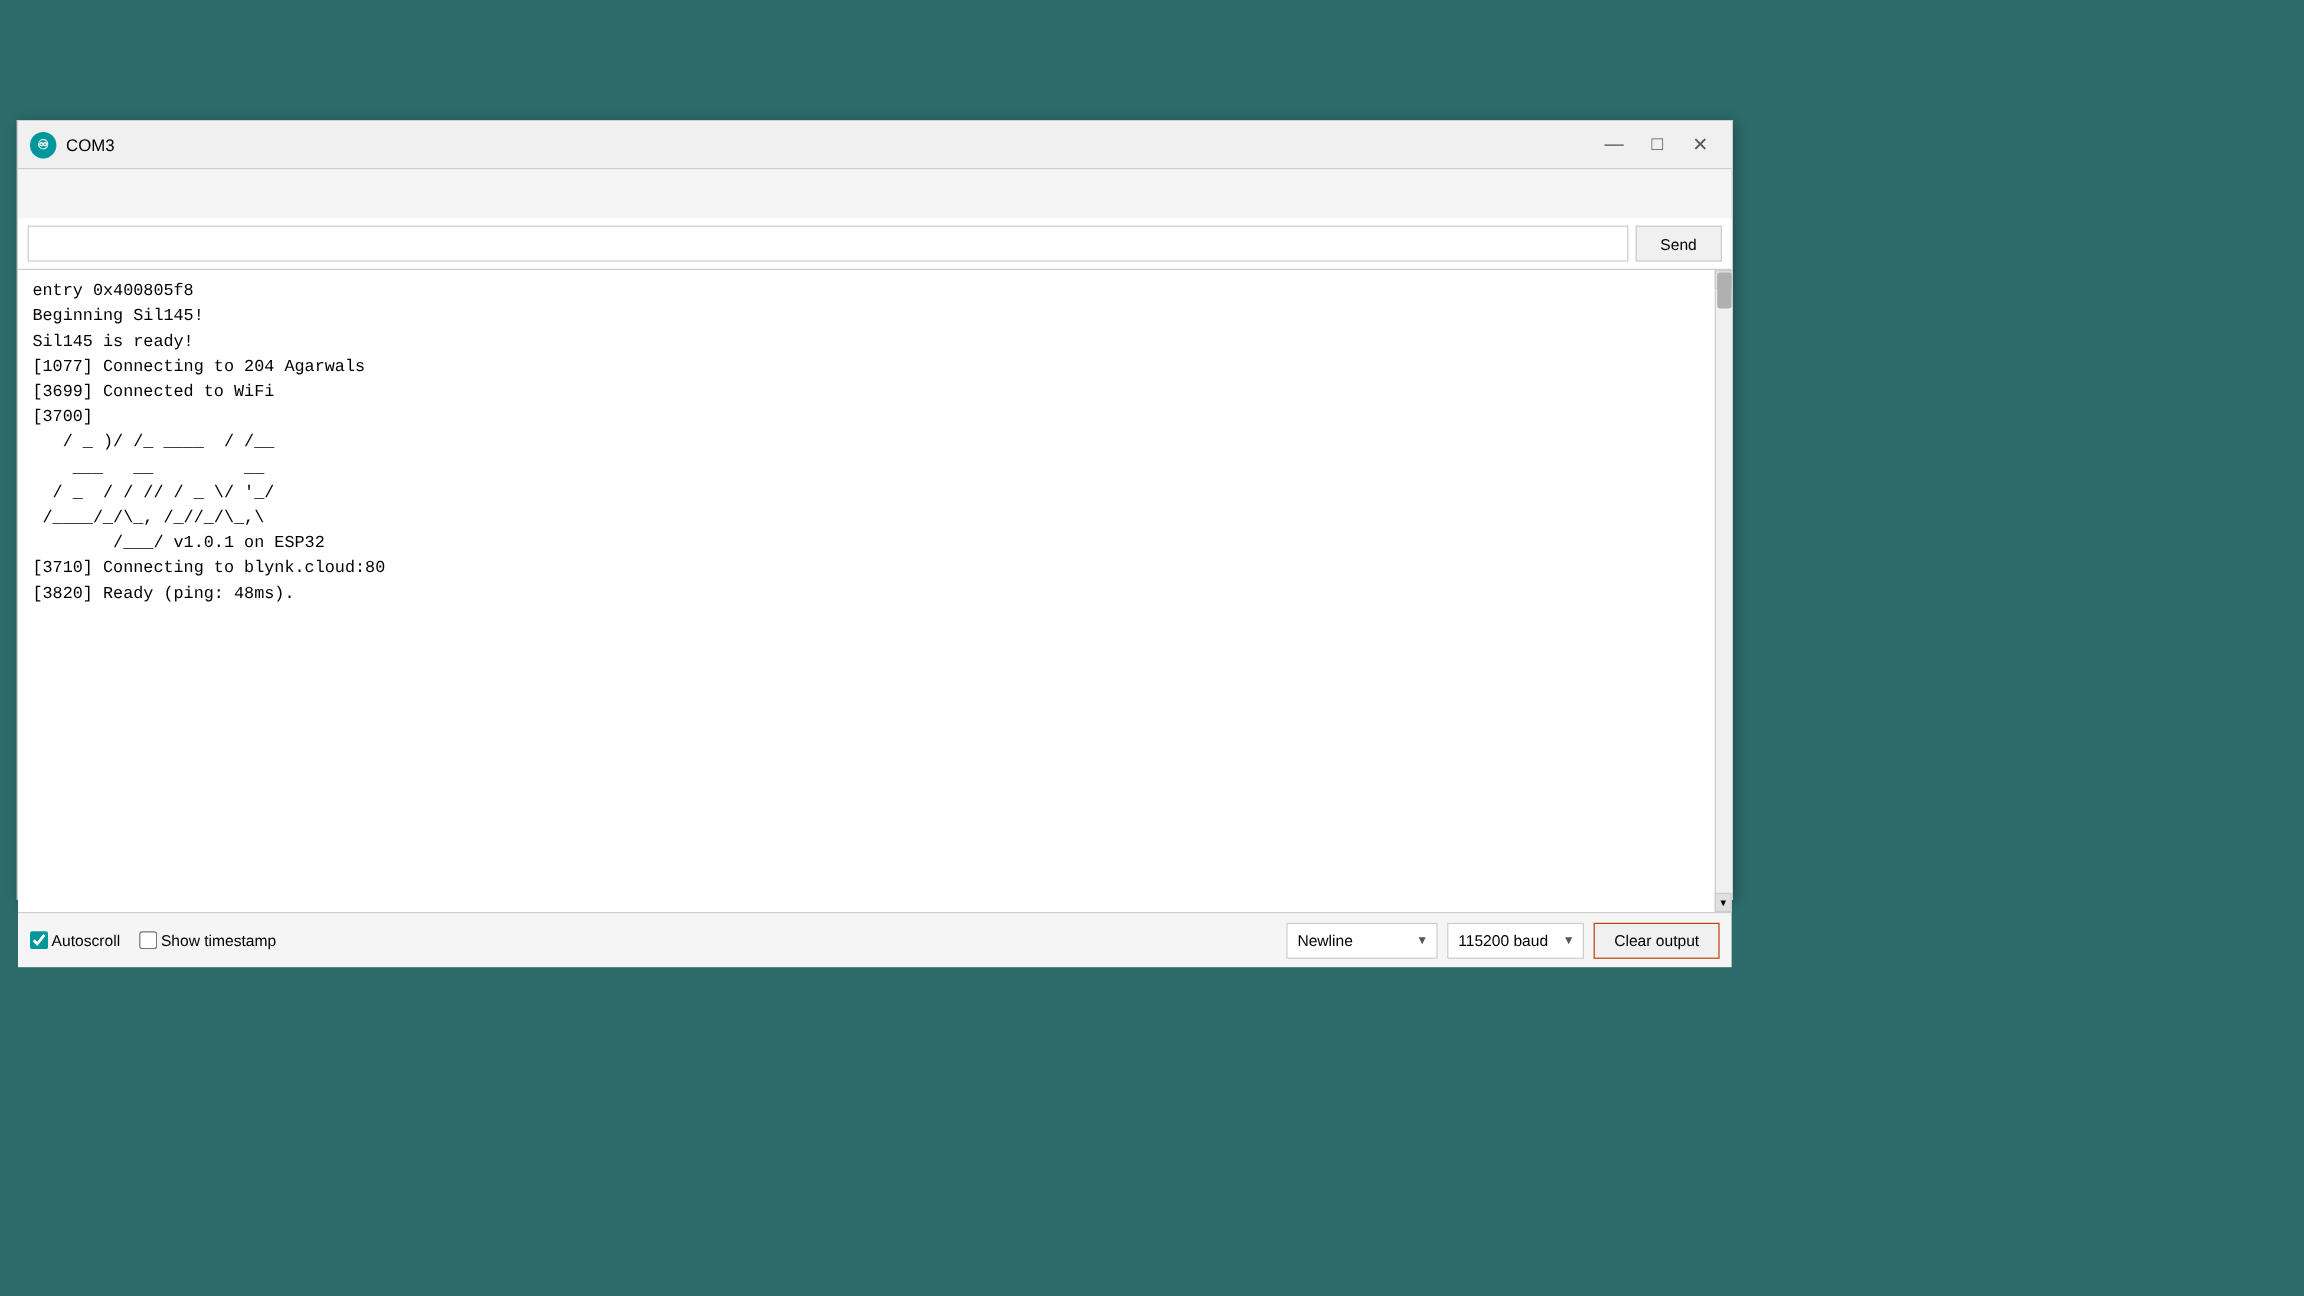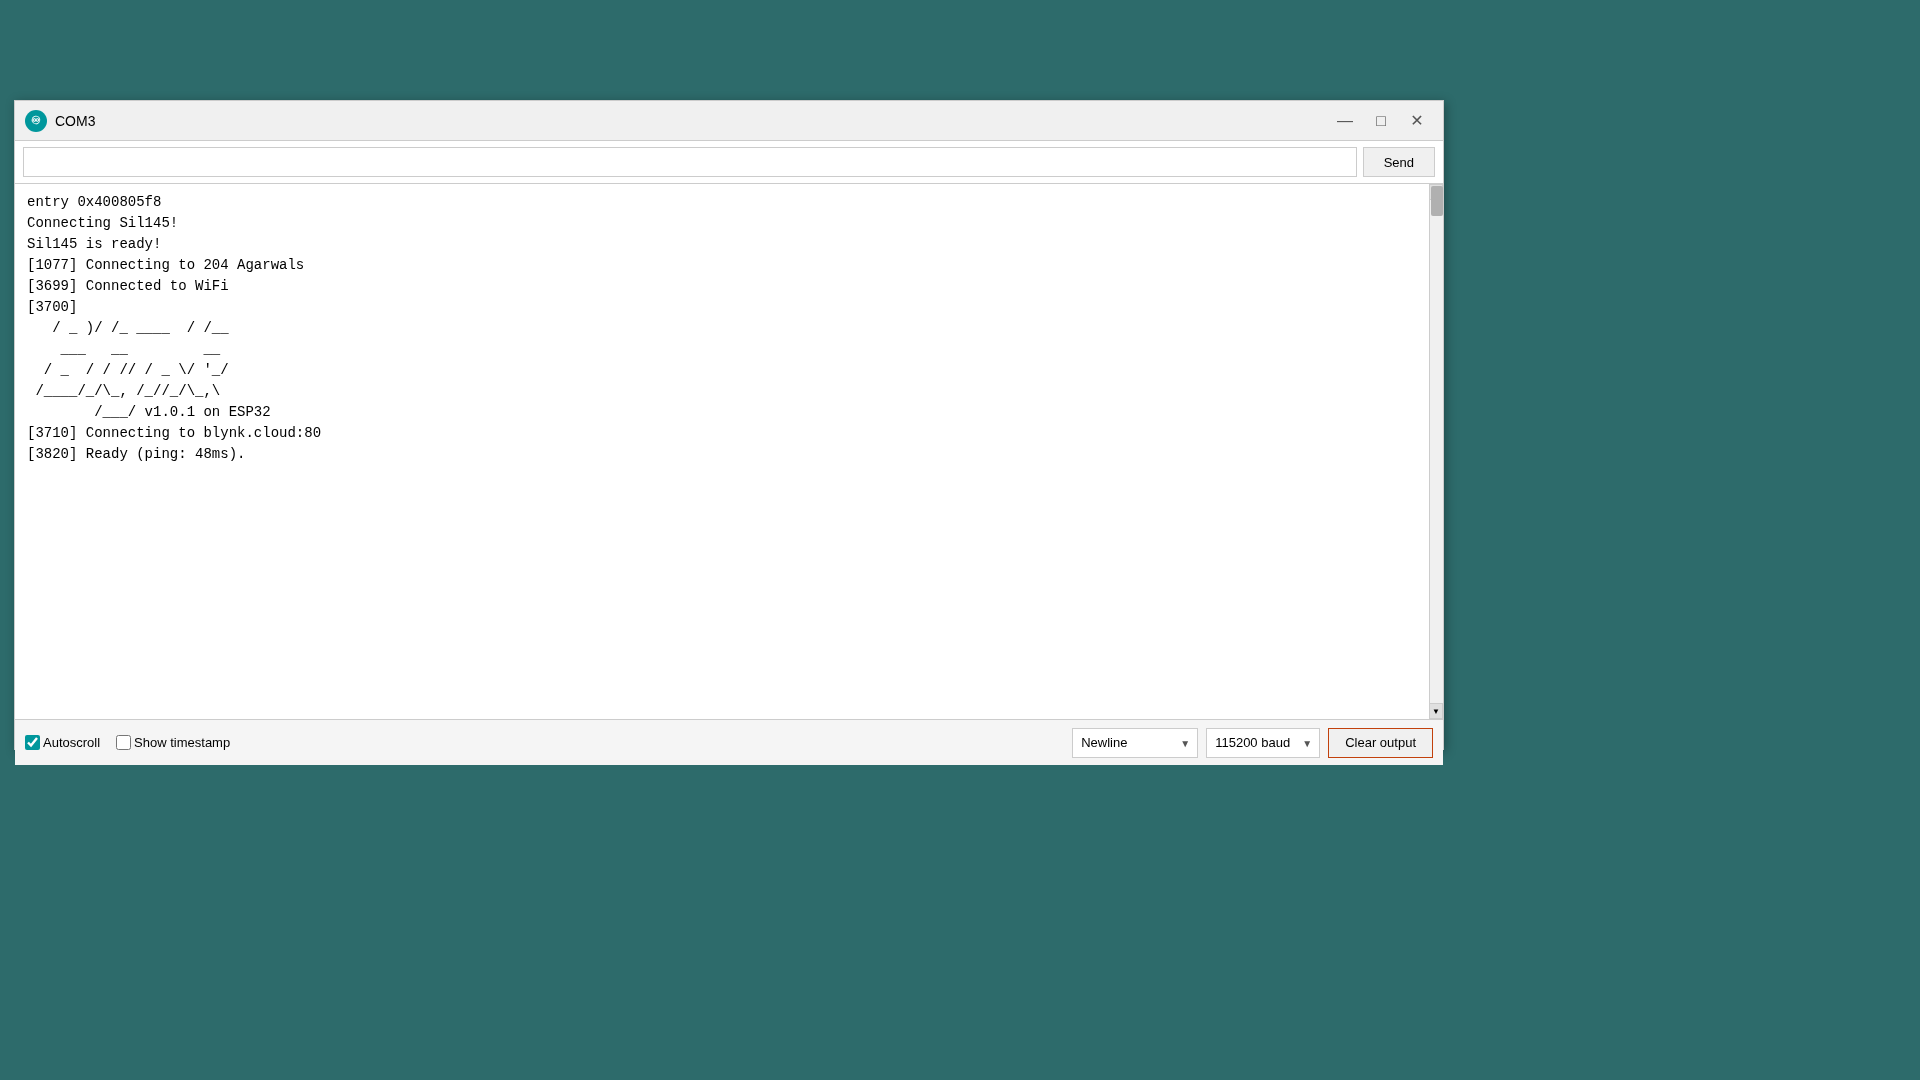--- a/index.html
+++ b/index.html
@@ -84,20 +84,21 @@
       font-size: 16px;
       color: #555;
       border-radius: 2px;
     }
 
     .input-bar {
       display: flex;
       padding: 6px 8px;
       border-bottom: 1px solid #ccc;
       background: #fff;
+      margin-top: 41px;
     }
 
     .serial-input {
       flex: 1;
       height: 30px;
       border: 1px solid #ccc;
       padding: 4px 8px;
       font-size: 13px;
       outline: none;
     }
@@ -275,21 +276,21 @@
 
   <div class="input-bar">
     <input type="text" class="serial-input" placeholder="" style="">
     <button class="send-button">Send</button>
   </div>
 
   <div class="output-wrapper">
     <div class="output-area" id="output-area">
 
     <div class="output-line">entry 0x400805f8</div>
-        <div class="output-line">Connecting Sil145!</div>
+        <div class="output-line">Beginning Sil145!</div>
         <div class="output-line">Sil145 is ready!</div>
         <div class="output-line">[1077] Connecting to 204 Agarwals</div>
         <div class="output-line">[3699] Connected to WiFi</div>
         <div class="output-line">[3700]</div>
         <div class="output-line"></div>
         <div class="output-line">   / _ )/ /_ ____  / /__</div>
         <div class="output-line">    ___   __         __</div>
         <div class="output-line">  / _  / / // / _ \/ '_/</div>
         <div class="output-line"> /____/_/\_, /_//_/\_,\ </div>
         <div class="output-line">        /___/ v1.0.1 on ESP32</div>

